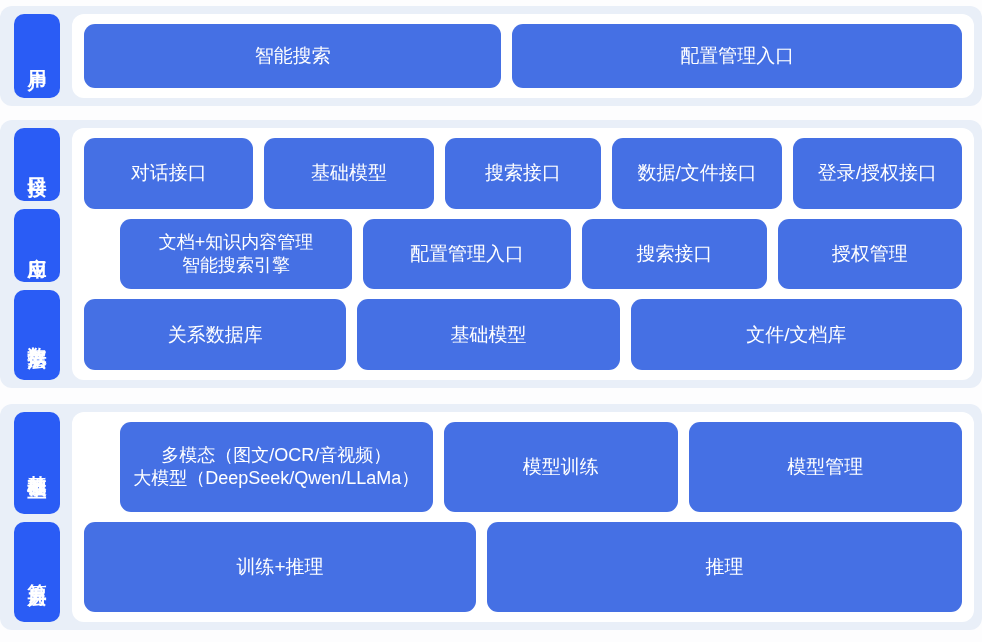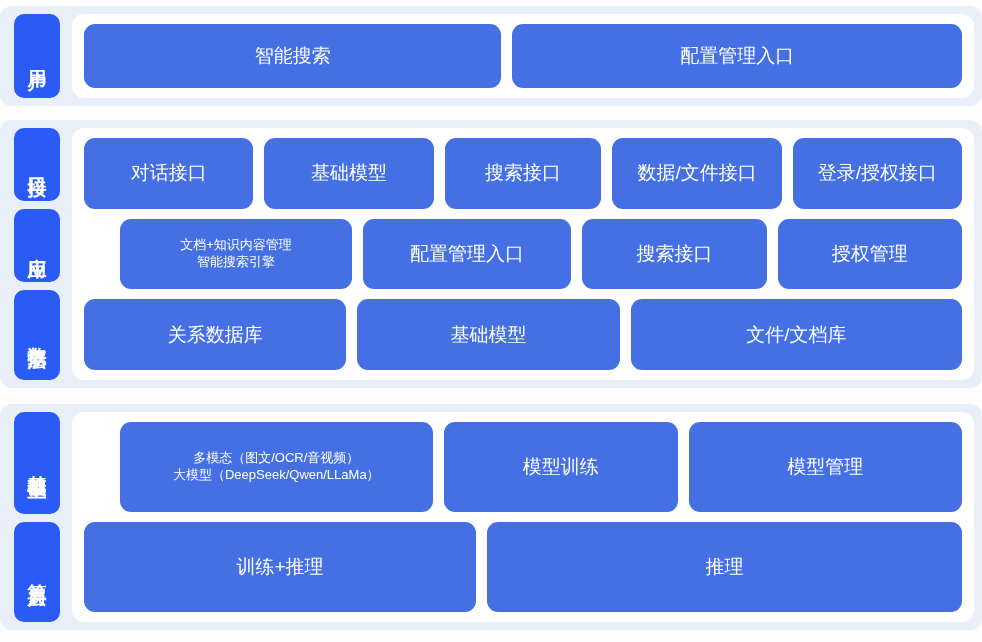--- a/index.html
+++ b/index.html
@@ -99,21 +99,21 @@
     align-items: center;
     justify-content: center;
     text-align: center;
     box-sizing: border-box;
     padding: 6px 8px;
     font-size: 19px;
     line-height: 1.28;
     white-space: pre-line;
     flex: 1 1 0;
   }
-  .card.small-text { font-size: 13px; margin-left: 36px; }
+  .card.small-text { font-size: 18px; margin-left: 36px; }
 </style>
 </head>
 <body>
 
 <div class="diagram">
 
   <div class="section section-users">
     <div class="rail">
       <div class="rail-chip">
         <span class="chip-text">用户</span>

